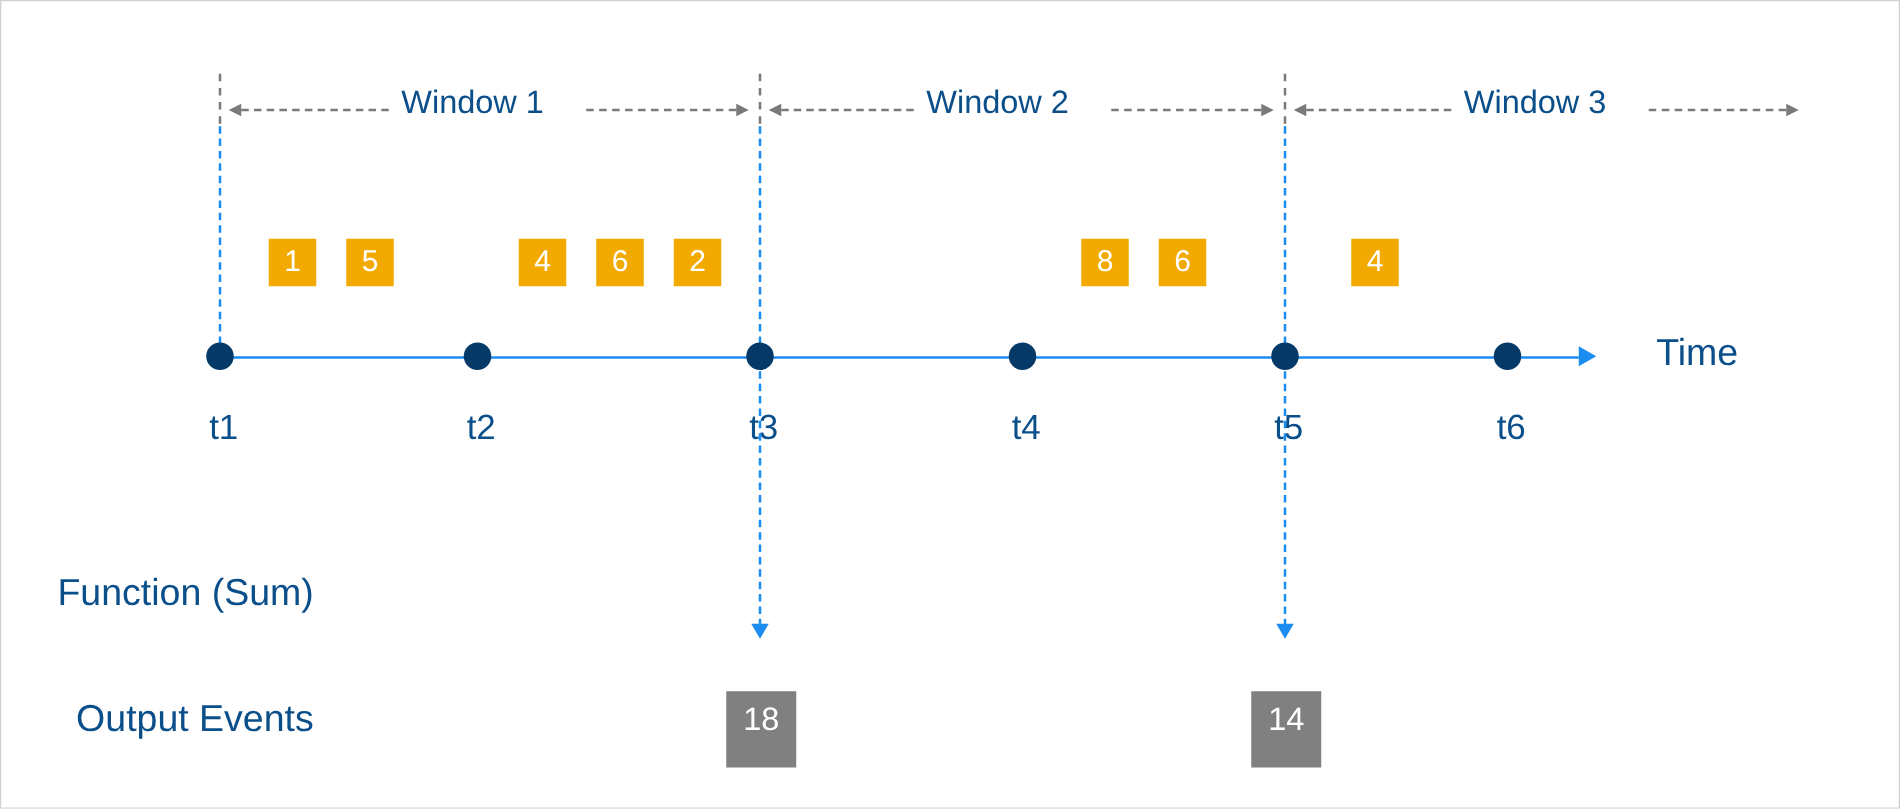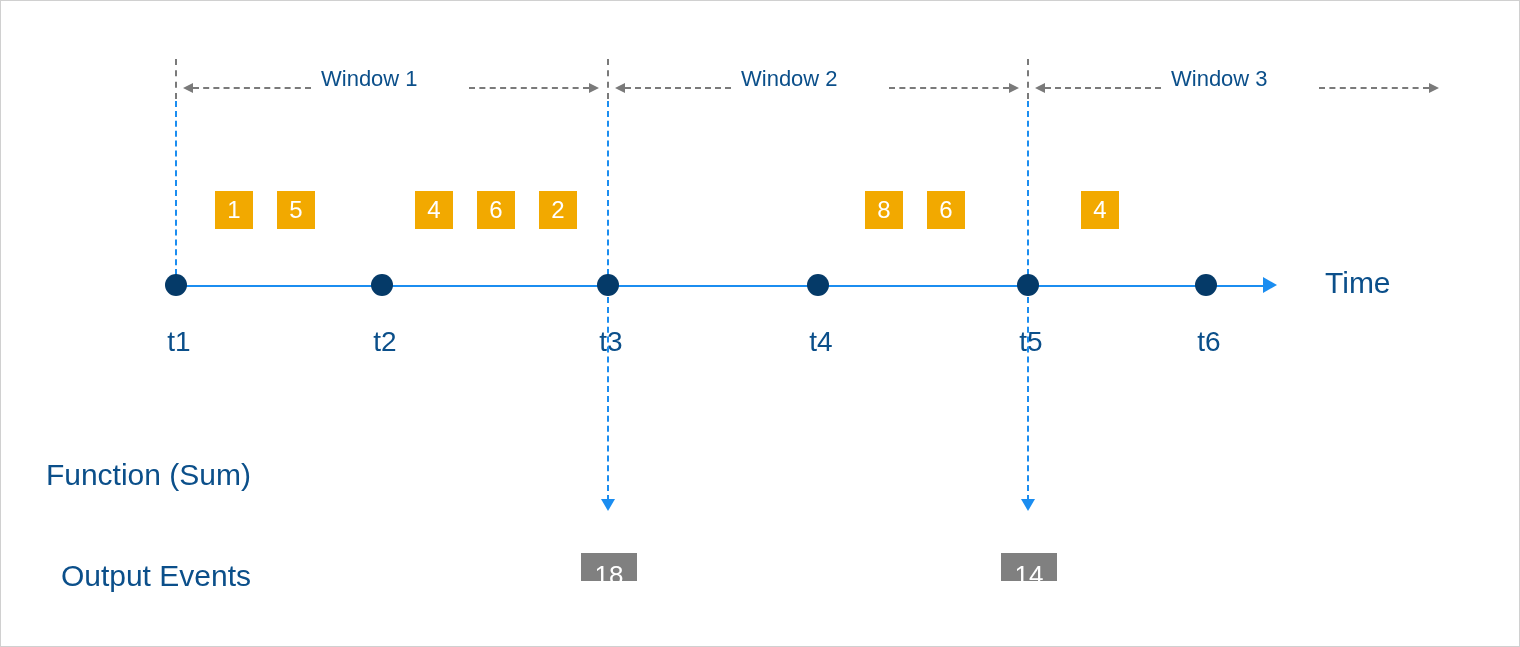--- a/index.html
+++ b/index.html
@@ -22,21 +22,21 @@
     border: 1px solid #d0d0d0;
   }
   .inner {
     position: relative;
     width: 100%;
     height: 100%;
   }
   .window-label {
     position: absolute;
     color: #0b4f8a;
-    font-size: 22px;
+    font-size: 26px;
     text-align: right;
     white-space: nowrap;
   }
   .dashed-arrow {
     position: absolute;
     height: 0;
     border-top: 2px dashed #7a7a7a;
   }
   .dashed-arrow.left::before,
   .dashed-arrow.right::after {
@@ -78,21 +78,21 @@
     line-height: 38px;
     text-align: center;
     font-weight: 400;
   }
   .output-box {
     position: absolute;
     background: #808080;
     color: #ffffff;
     font-size: 26px;
     width: 56px;
-    height: 28px;
+    height: 61px;
     line-height: 44px;
     text-align: center;
     font-weight: 400;
   }
   .time-axis {
     position: absolute;
     height: 0;
     border-top: 2px solid #1b8df0;
   }
   .time-arrow-head {

